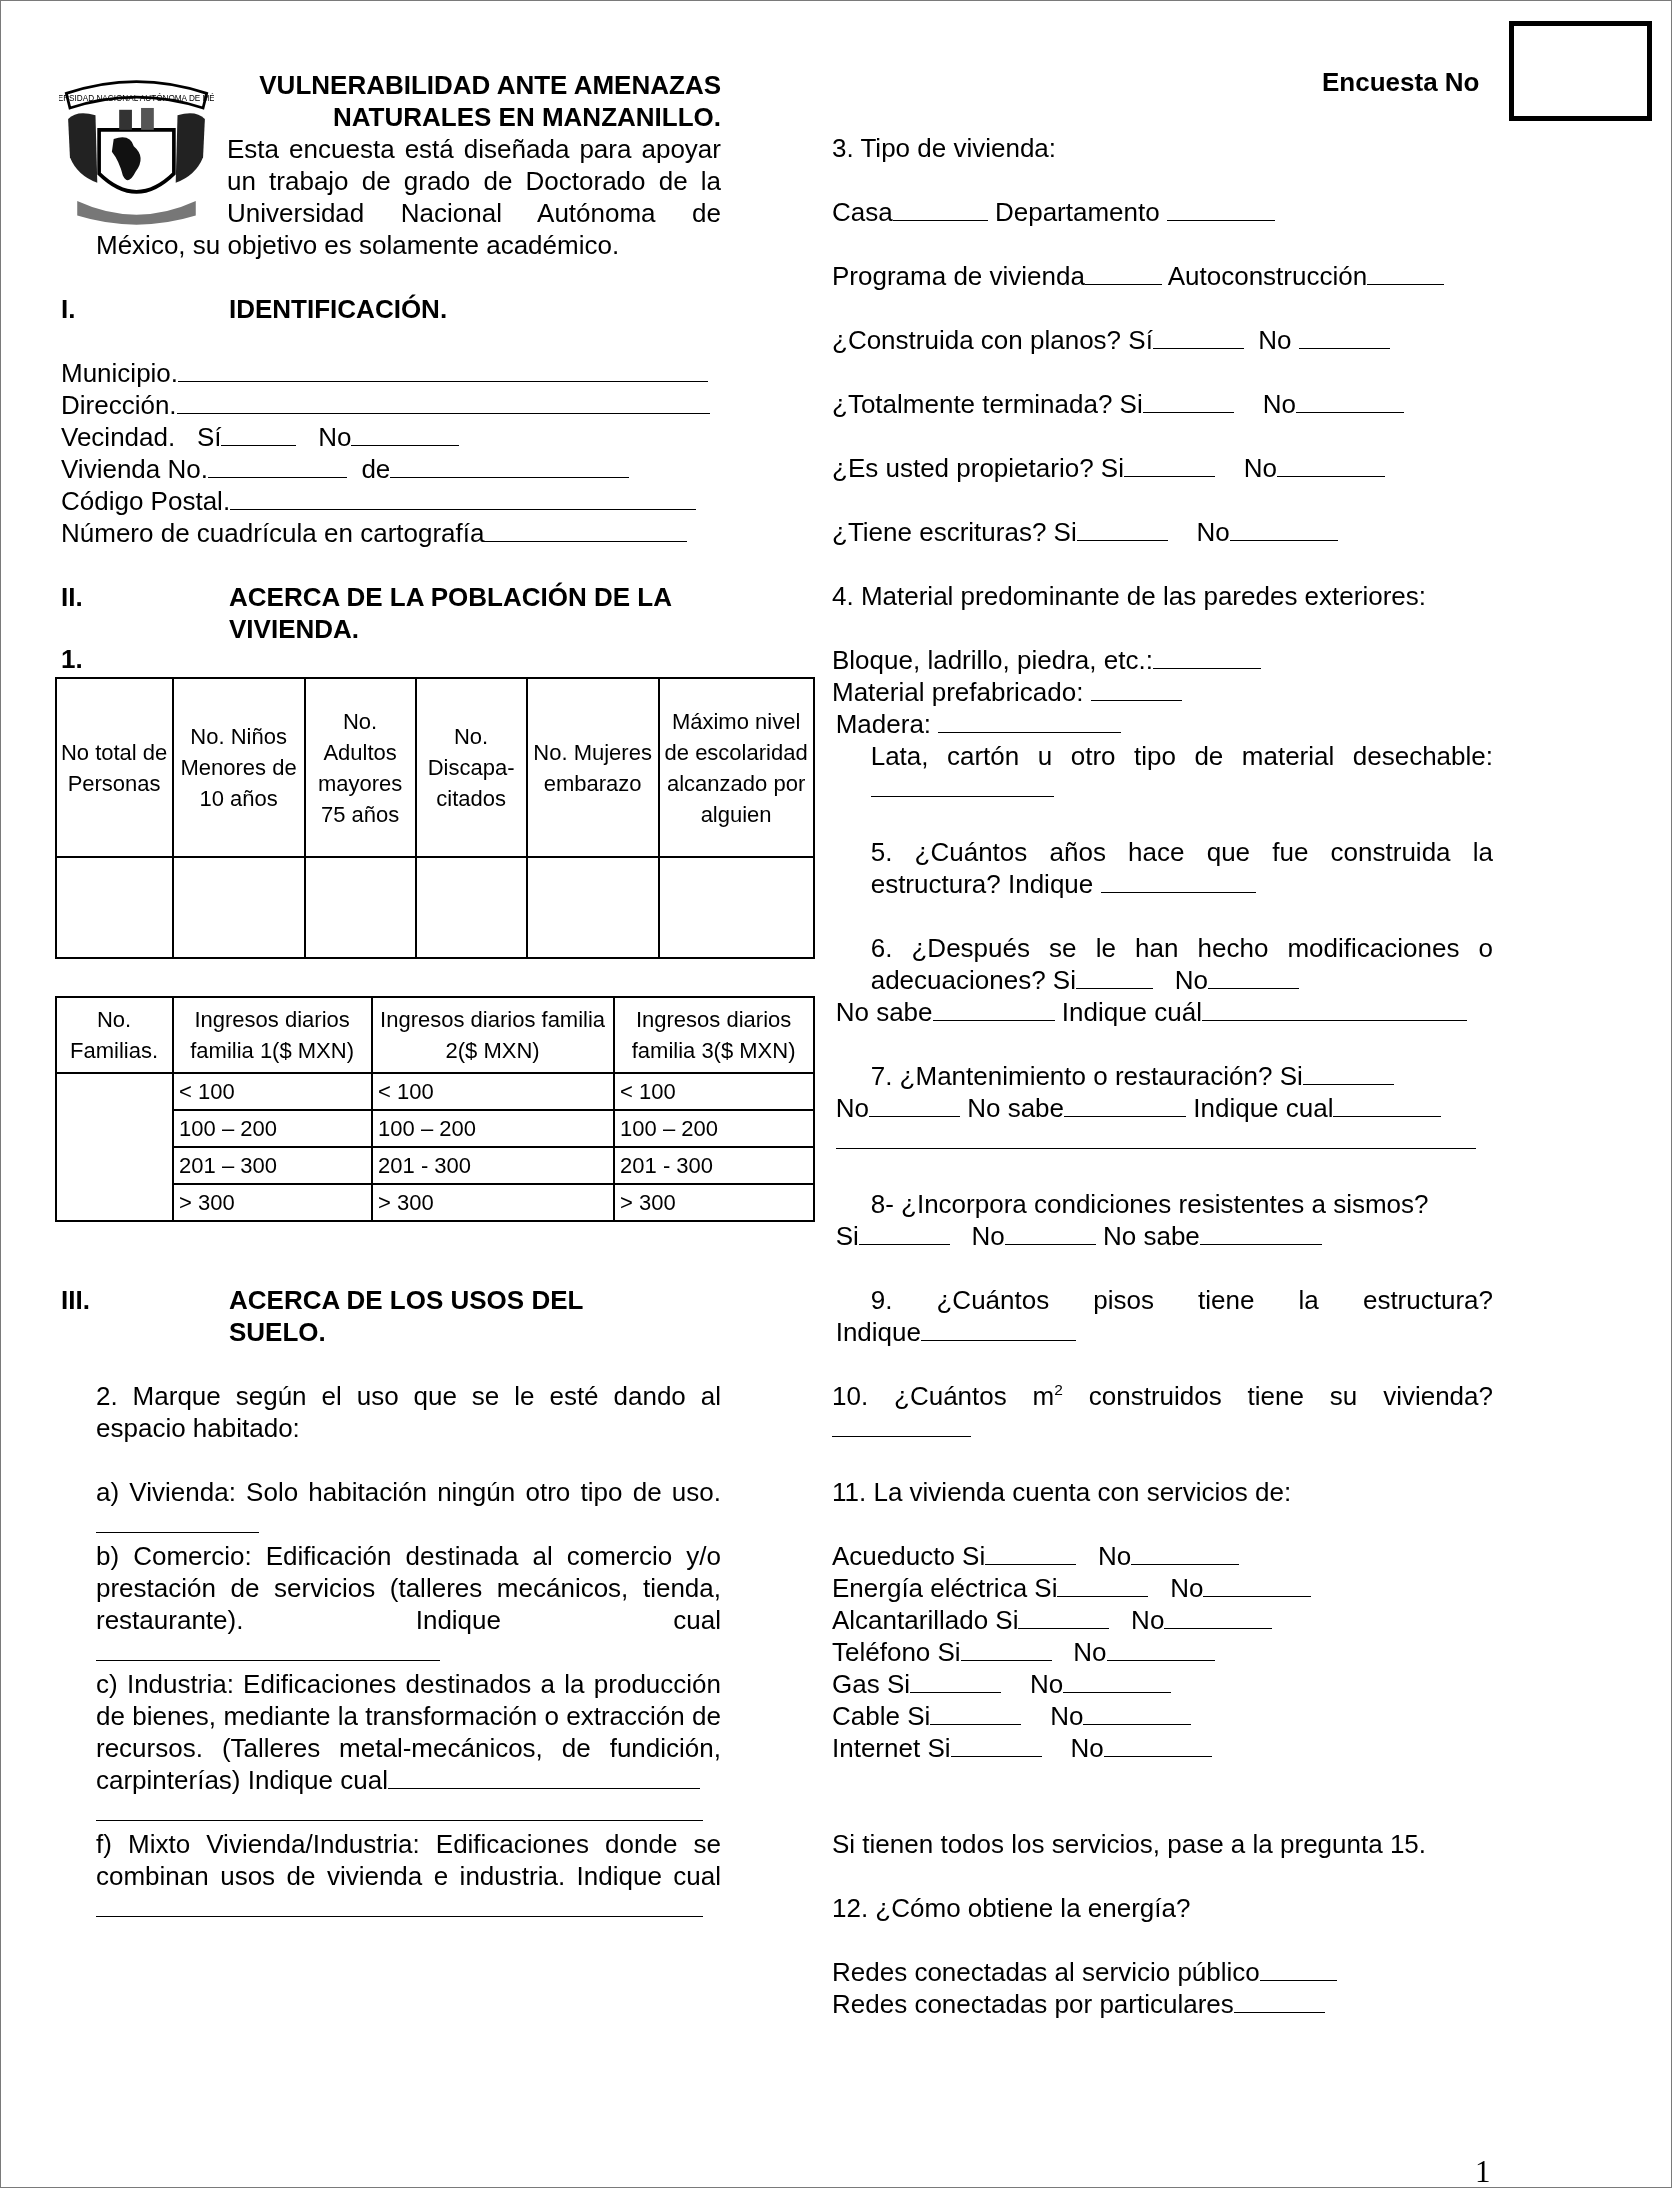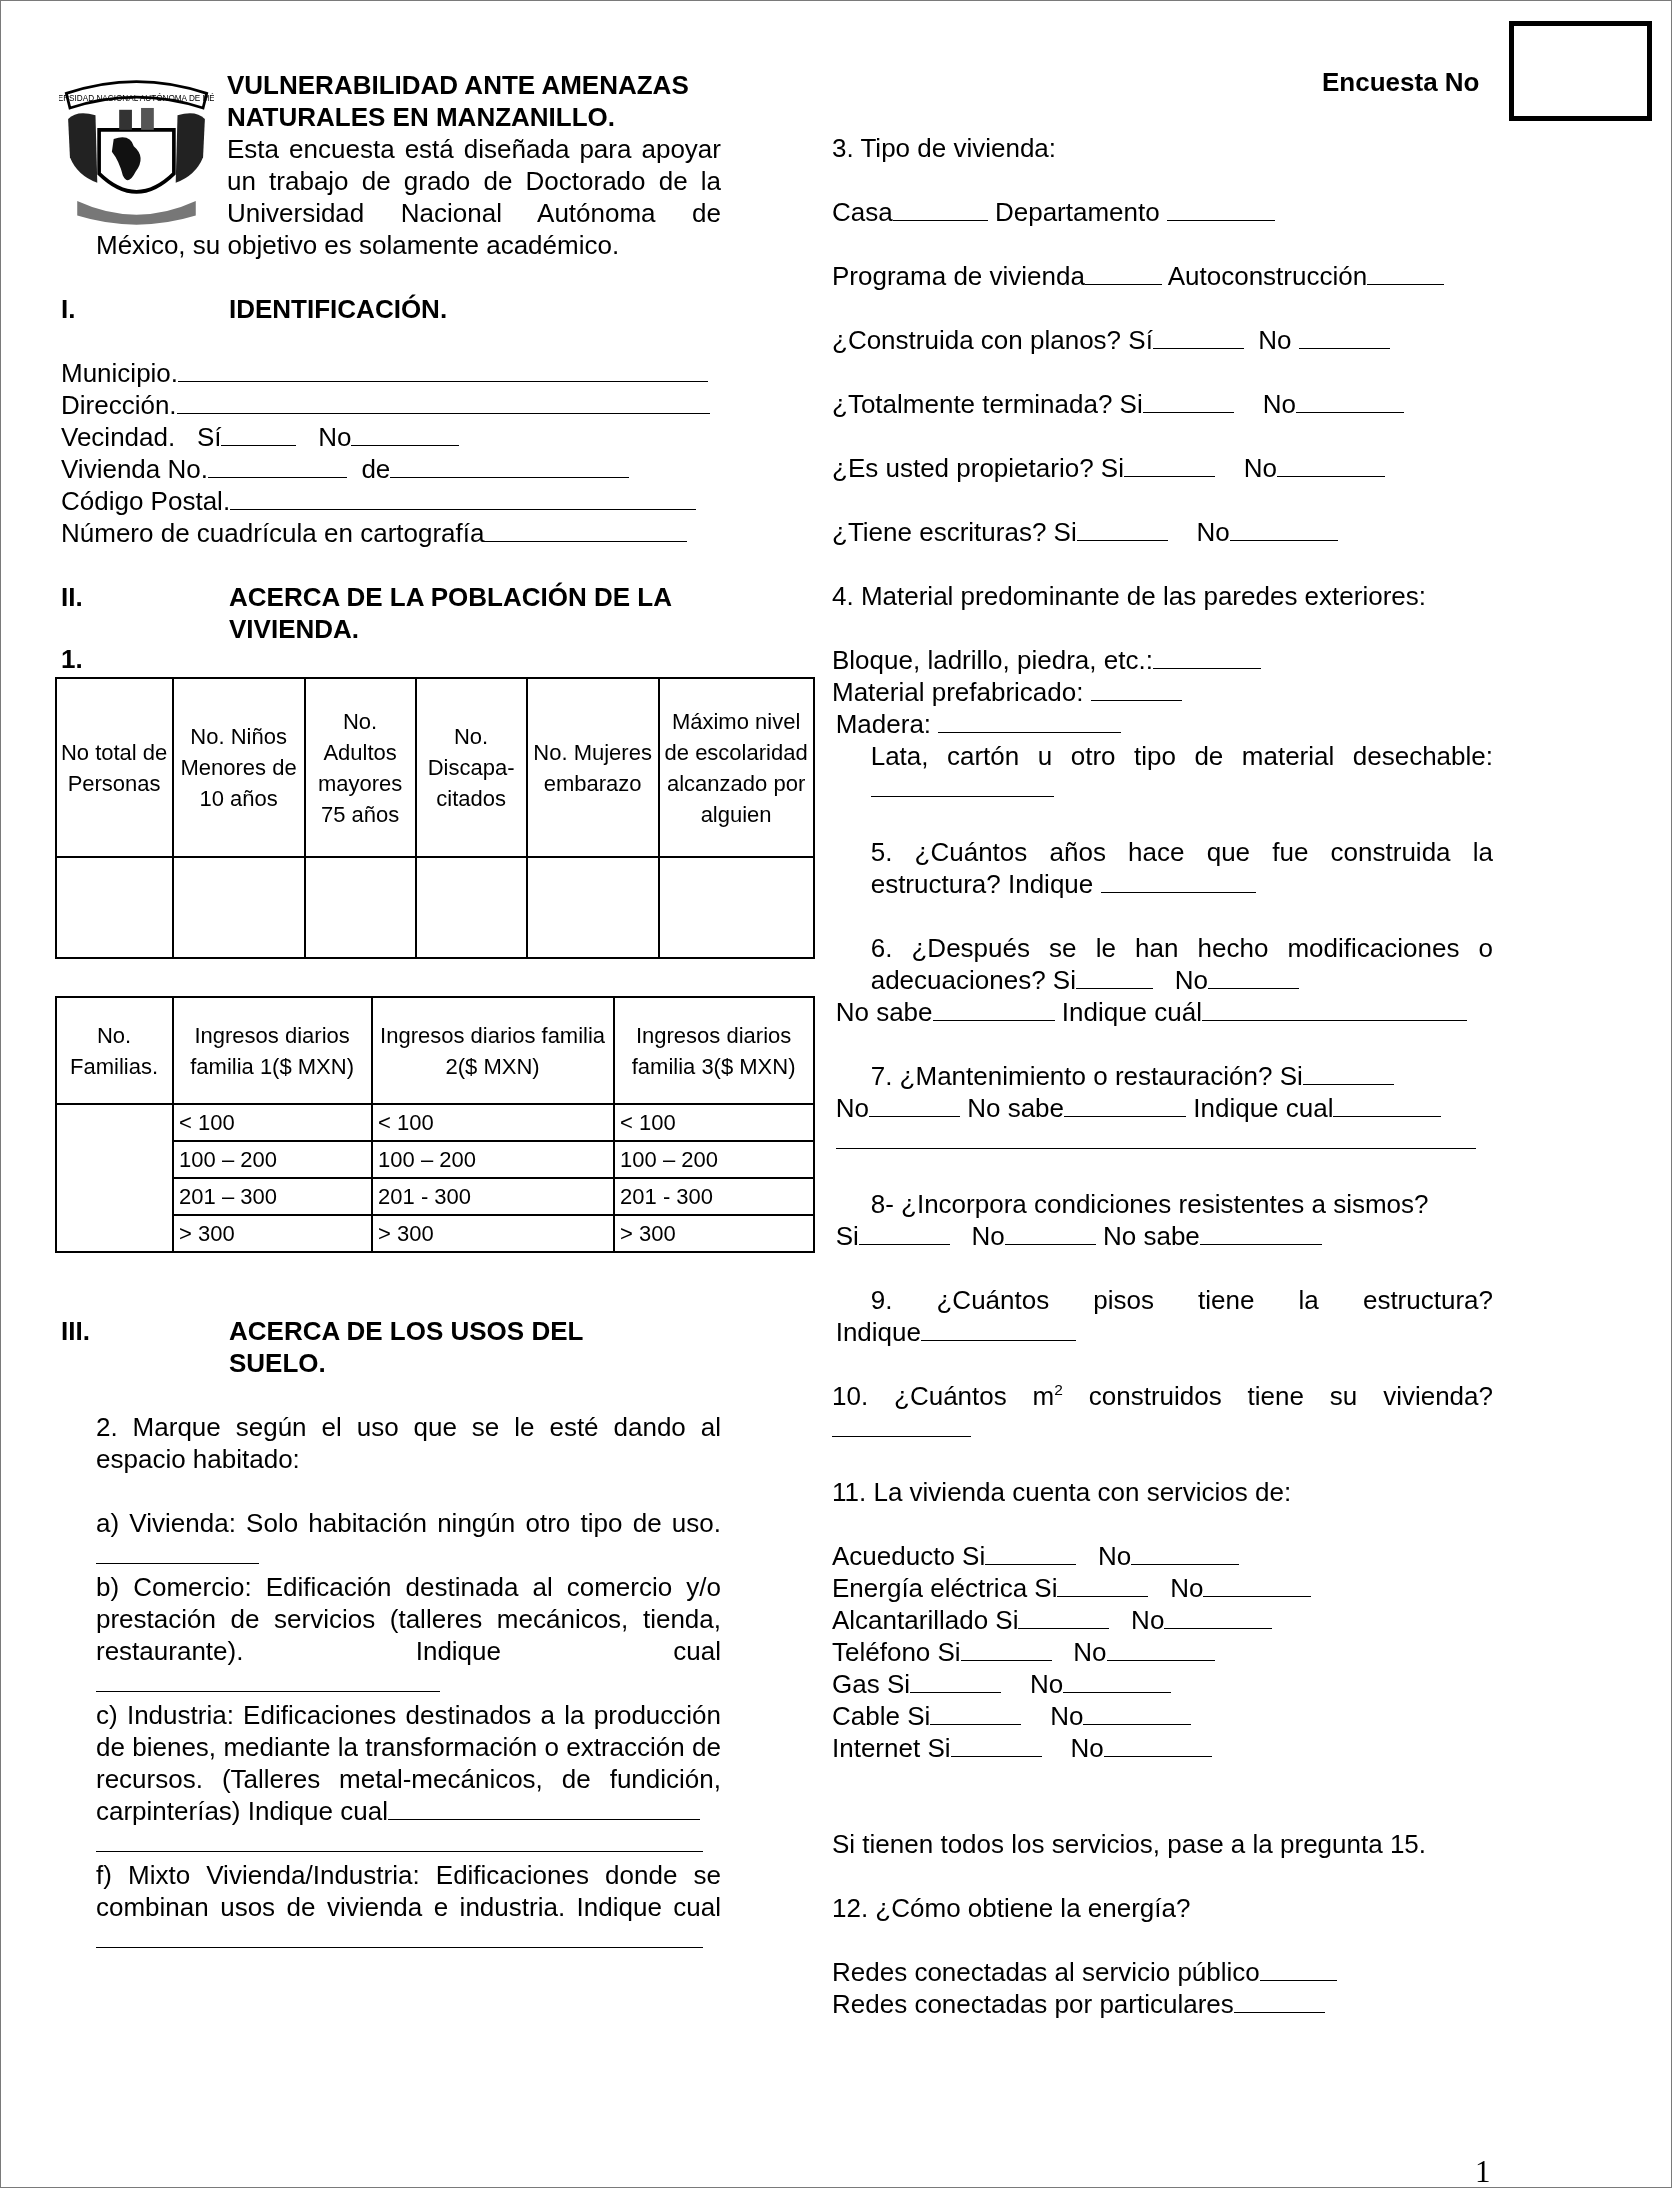--- a/index.html
+++ b/index.html
@@ -9,21 +9,21 @@
           border:1.8px solid #7a7a7a; box-sizing:content-box; }
   .col { position:absolute; font-size:26px; line-height:32px; }
   .left { left:60px; top:68px; width:660px; }
   .right { left:831px; top:68px; width:661px; }
   .bold { font-weight:bold; }
   .just { text-align:justify;margin-left:35px; }
   .blank { display:inline-block; border-bottom:1.8px solid #000; height:24px; vertical-align:baseline; }
   p { margin:0; }
   
   .logo { float:left; width:155px; height:152px; margin:3.7px 12.8px 0 -1.8px; }
-  .title { text-align:left; font-weight:bold; }
+  .title { text-align:right; font-weight:bold; }
   .sec { display:flex; font-weight:bold; }
   .sec .num { width:168px; flex:none; }
   .gap1 { height:32px; }
   table.grid { border-collapse:collapse; table-layout:fixed; font-size:22px; line-height:31px; }
   table.grid td { border:2.7px solid #000; text-align:center; vertical-align:middle; padding:0 1.8px; }
   table.inc td.l { text-align:left; padding-left:5.5px; }
   .encuesta { position:absolute; left:1321px; top:66px; font-weight:bold; font-size:26px; }
   .enc-box { position:absolute; left:1508px; top:20px; width:133px; height:90px; border:5.5px solid #000; }
   .pagenum { position:absolute; left:1474px; top:2153px; font-family:"Liberation Serif", serif; font-size:31px; }
   sup { font-size:15.5px; line-height:0; }
@@ -113,21 +113,21 @@
       </table>
 
     <table class="grid inc" style="width:758px; margin-left:-6.4px; margin-top:37px;">
       <colgroup>
           <col style="width:117px">
           <col style="width:199px">
           <col style="width:242px">
           <col style="width:200px">
         </colgroup>
       <tbody>
-          <tr style="height:107px">
+          <tr style="height:76px">
         <td>No. Familias.</td>
         <td>Ingresos diarios familia 1($ MXN)</td>
         <td>Ingresos diarios familia 2($ MXN)</td>
         <td>Ingresos diarios familia 3($ MXN)</td>
       </tr>
       <tr style="height:37px">
         <td rowspan="4"></td>
         <td class="l">&lt; 100</td>
         <td class="l">&lt; 100</td>
         <td class="l">&lt; 100</td>

